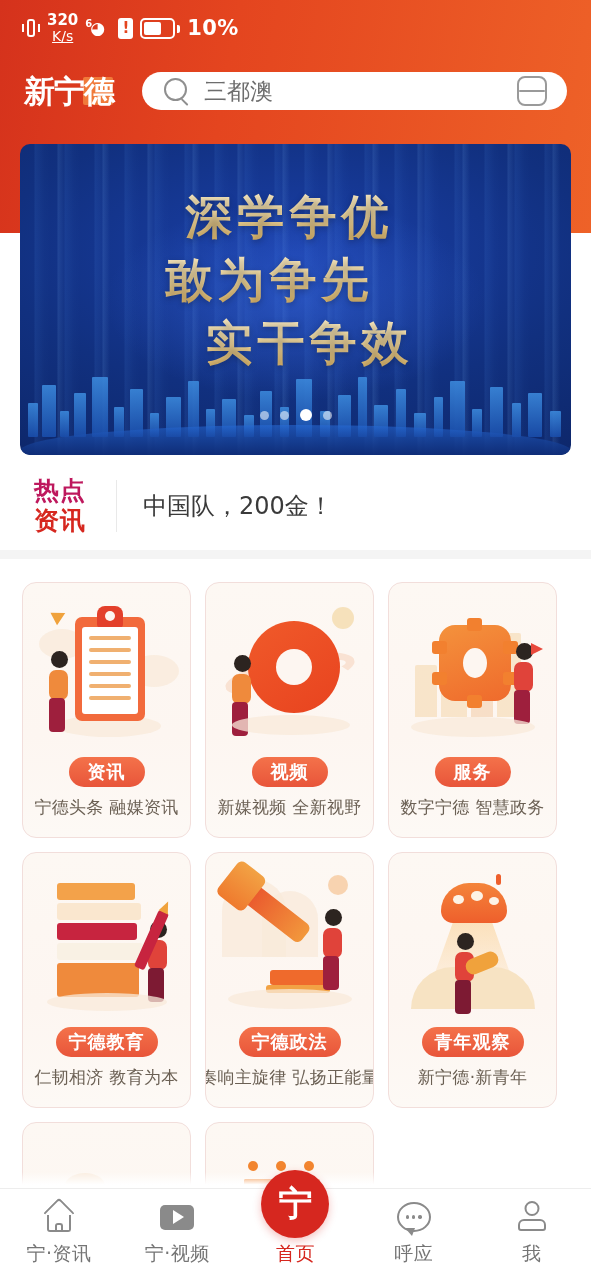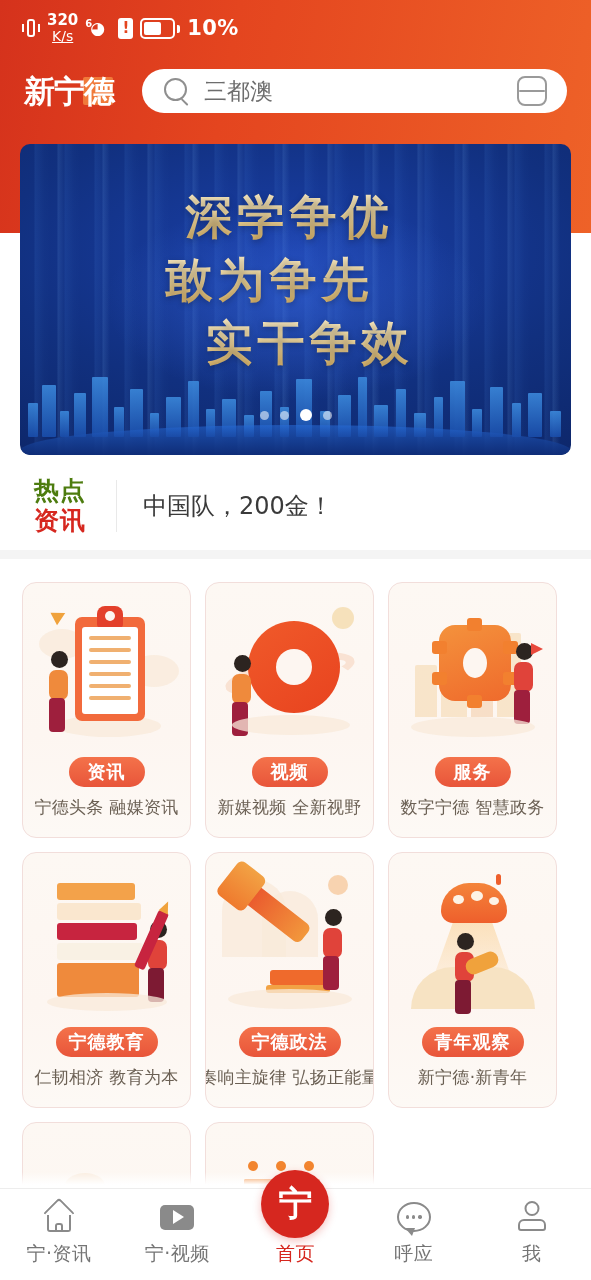--- a/index.html
+++ b/index.html
@@ -89,21 +89,21 @@
     font-size: 31px; font-weight: 800; color: #fff;
     letter-spacing: -1px; line-height: 1; text-align: left;
     font-family: "DejaVu Sans", "Liberation Sans", sans-serif;
   }
   .logo .hl { position: relative; display: inline-block; }
   .logo .hl::before {
     content: ""; position: absolute; left: -1px; top: 1px; width: 30px; height: 28px;
     background: #f07a3a; border-radius: 2px; z-index: -1;
   }
   .searchbox {
-    flex: 1; height: 44px; background: #fff; border-radius: 27px;
+    flex: 1; height: 38px; background: #fff; border-radius: 27px;
     display: flex; align-items: center; padding: 0 20px 0 22px; gap: 14px;
     margin-left: 6px;
   }
   .search-ic { width: 26px; height: 26px; flex: 0 0 26px; position: relative; }
   .search-ic::before {
     content: ""; position: absolute; left: 0; top: 0; width: 19px; height: 19px;
     border: 2.4px solid #8f8f8f; border-radius: 50%;
   }
   .search-ic::after {
     content: ""; position: absolute; right: 1px; bottom: 1px; width: 9px; height: 2.4px;
@@ -177,21 +177,21 @@
   
   .hotnews {
     position: absolute; top: 462px; left: 0; width: 591px; height: 88px;
     display: flex; align-items: center; padding: 0 22px; background: #fff; z-index: 2;
   }
   .hot-label {
     width: 76px; flex: 0 0 76px; text-align: center;
     font-weight: 800; line-height: 1.22; letter-spacing: 1px;
     font-family: "DejaVu Sans", "Liberation Sans", sans-serif;
   }
-  .hot-label .top { font-size: 25px; color: #4d7c0f; }
+  .hot-label .top { font-size: 25px; color: #be185d; }
   .hot-label .bot { font-size: 25px; color: #d6271f; }
   .hot-div { width: 1px; height: 52px; background: #e9e9e9; margin: 0 26px 0 18px; flex: 0 0 1px; }
   .hot-items { flex: 1; display: flex; flex-direction: row; gap: 4px; }
   .hot-item { font-size: 24px; color: #3a3a3a; line-height: 1.18; white-space: nowrap; }
   .band { position: absolute; top: 550px; left: 0; width: 591px; height: 9px; background: #f4f4f4; z-index: 2; }
 
   
   .grid {
     position: absolute; top: 568px; left: 0; width: 591px; height: 644px;
     padding: 14px 22px 0 22px; background: #fff; z-index: 2;

